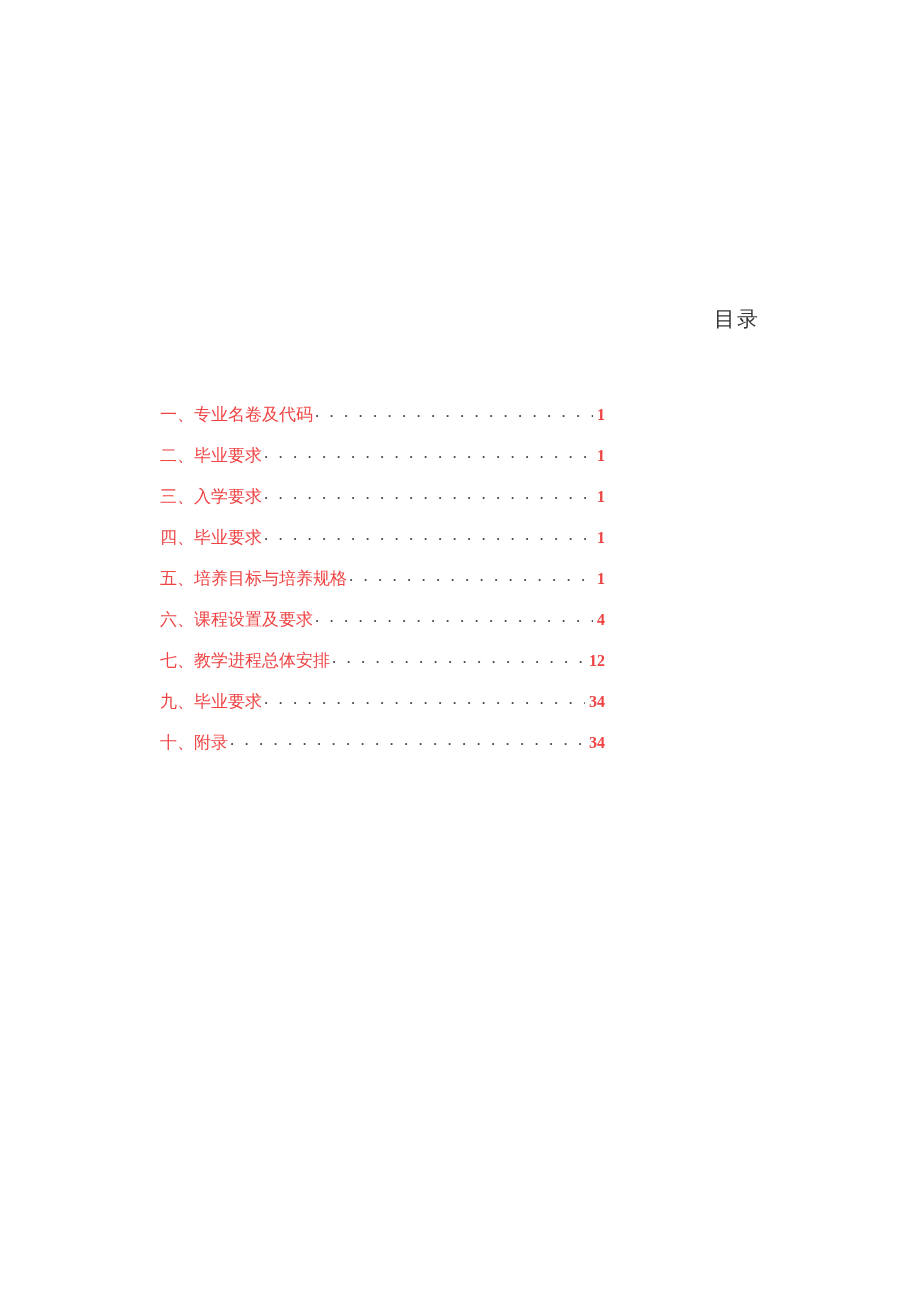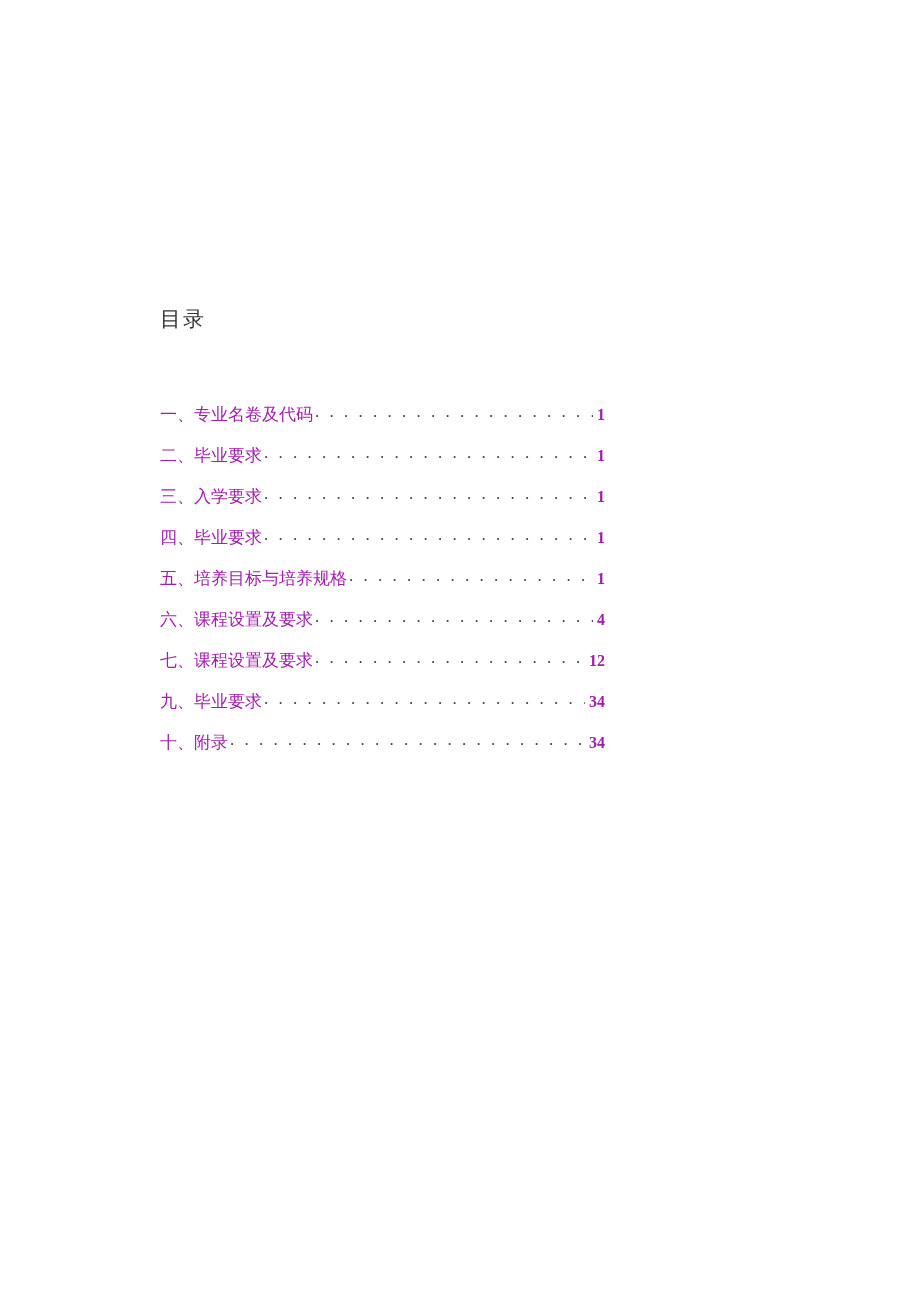--- a/index.html
+++ b/index.html
@@ -14,38 +14,38 @@
       font-family: "SimSun", "宋体", serif;
       color: #333333;
       position: relative;
     }
     .page-container {
       padding-top: 305px;
       padding-left: 160px;
       padding-right: 160px;
     }
     .toc-title {
-      text-align: left;
+      text-align: right;
       font-size: 21px;
       font-weight: normal;
       margin-bottom: 70px;
       color: #333333;
       letter-spacing: 2px;
     }
     .toc-list {
       width: 445px;
       margin: 0;
     }
     .toc-entry {
       display: flex;
       align-items: baseline;
       font-size: 17px;
       line-height: 1;
       margin-bottom: 21px;
-      color: #a21caf;
+      color: #ef4444;
       white-space: nowrap;
     }
     .toc-label {
       flex-shrink: 0;
     }
     .toc-leader {
       flex: 1;
       overflow: hidden;
       letter-spacing: 3px;
       color: #444444;
@@ -97,21 +97,21 @@
       <span class="toc-label">五、培养目标与培养规格</span>
       <span class="toc-leader"></span>
       <span class="toc-page">1</span>
     </div>
     <div class="toc-entry">
       <span class="toc-label">六、课程设置及要求</span>
       <span class="toc-leader"></span>
       <span class="toc-page">4</span>
     </div>
     <div class="toc-entry">
-      <span class="toc-label">七、课程设置及要求</span>
+      <span class="toc-label">七、教学进程总体安排</span>
       <span class="toc-leader"></span>
       <span class="toc-page">12</span>
     </div>
     <div class="toc-entry">
       <span class="toc-label">九、毕业要求</span>
       <span class="toc-leader"></span>
       <span class="toc-page">34</span>
     </div>
     <div class="toc-entry">
       <span class="toc-label">十、附录</span>

